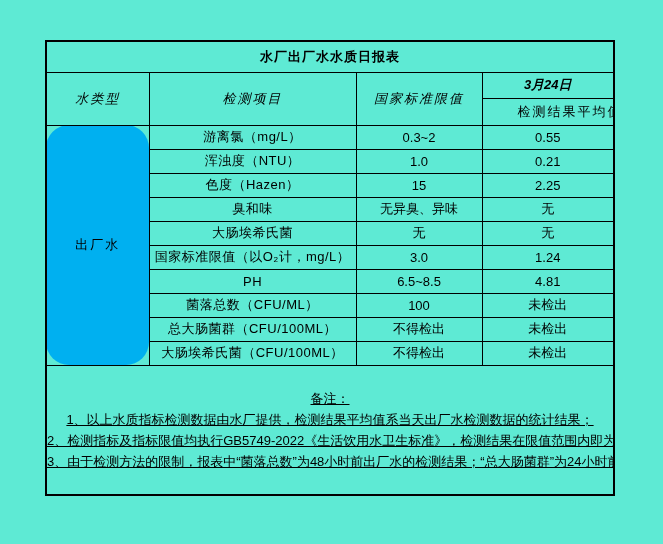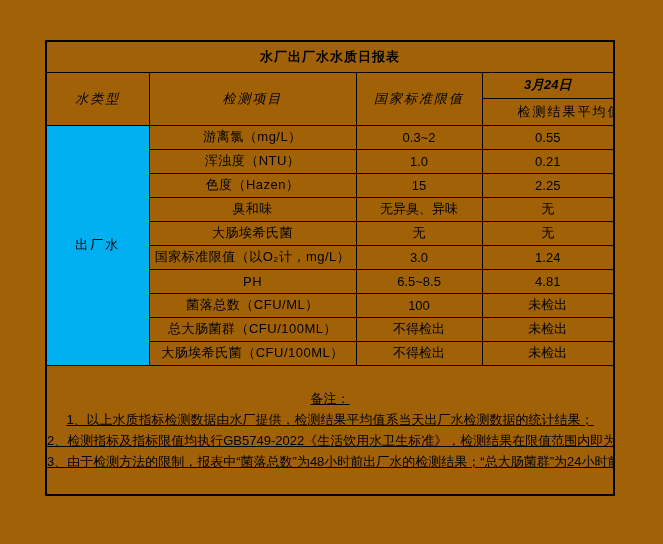--- a/index.html
+++ b/index.html
@@ -2,21 +2,21 @@
 <html><head>
 <meta charset="utf-8">
 <style>
   * { box-sizing: border-box; }
   html, body { margin: 0; padding: 0; background: #ffffff; }
   body { font-family: "Liberation Sans", "DejaVu Sans", sans-serif; color: #000; }
   .page {
     position: relative;
     width: 663px;
     height: 544px;
-    background: #a16207;
+    background: #5eead4;
     overflow: hidden;
   }
   table.report {
     position: absolute;
     left: 45px;
     top: 40px;
     width: 568px;
     border-collapse: collapse;
     table-layout: fixed;
     border: 2px solid #000;
@@ -49,20 +49,21 @@
   }
   tr.data-row td { height: 24px; text-align: center; }
   td.item-cell {
     text-align: left;
     padding-left: 2px;
     letter-spacing: 0.5px;
   }
   td.wtype-cell {
     letter-spacing: 2px;
     font-size: 13px;
+    border-radius: 23px;
   }
   td.notes-cell {
     height: 130px;
     text-align: left;
     vertical-align: top;
     padding: 9px 4px 0 4px;
     line-height: 21px;
     font-size: 13px;
     white-space: normal;
     letter-spacing: 0;

